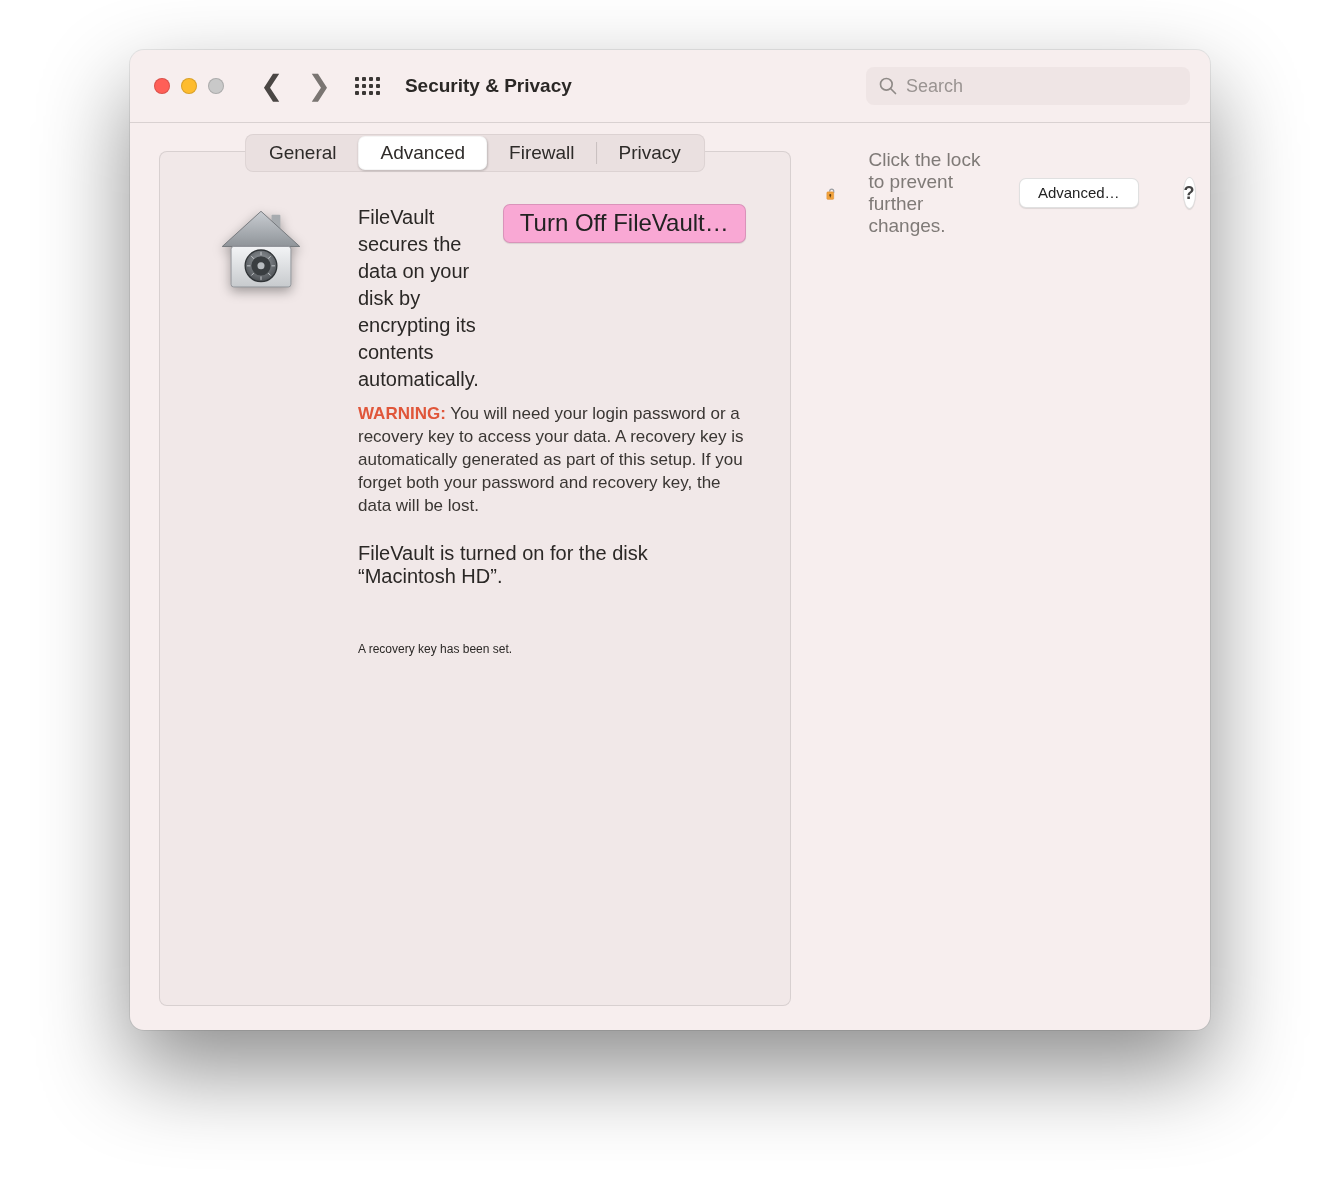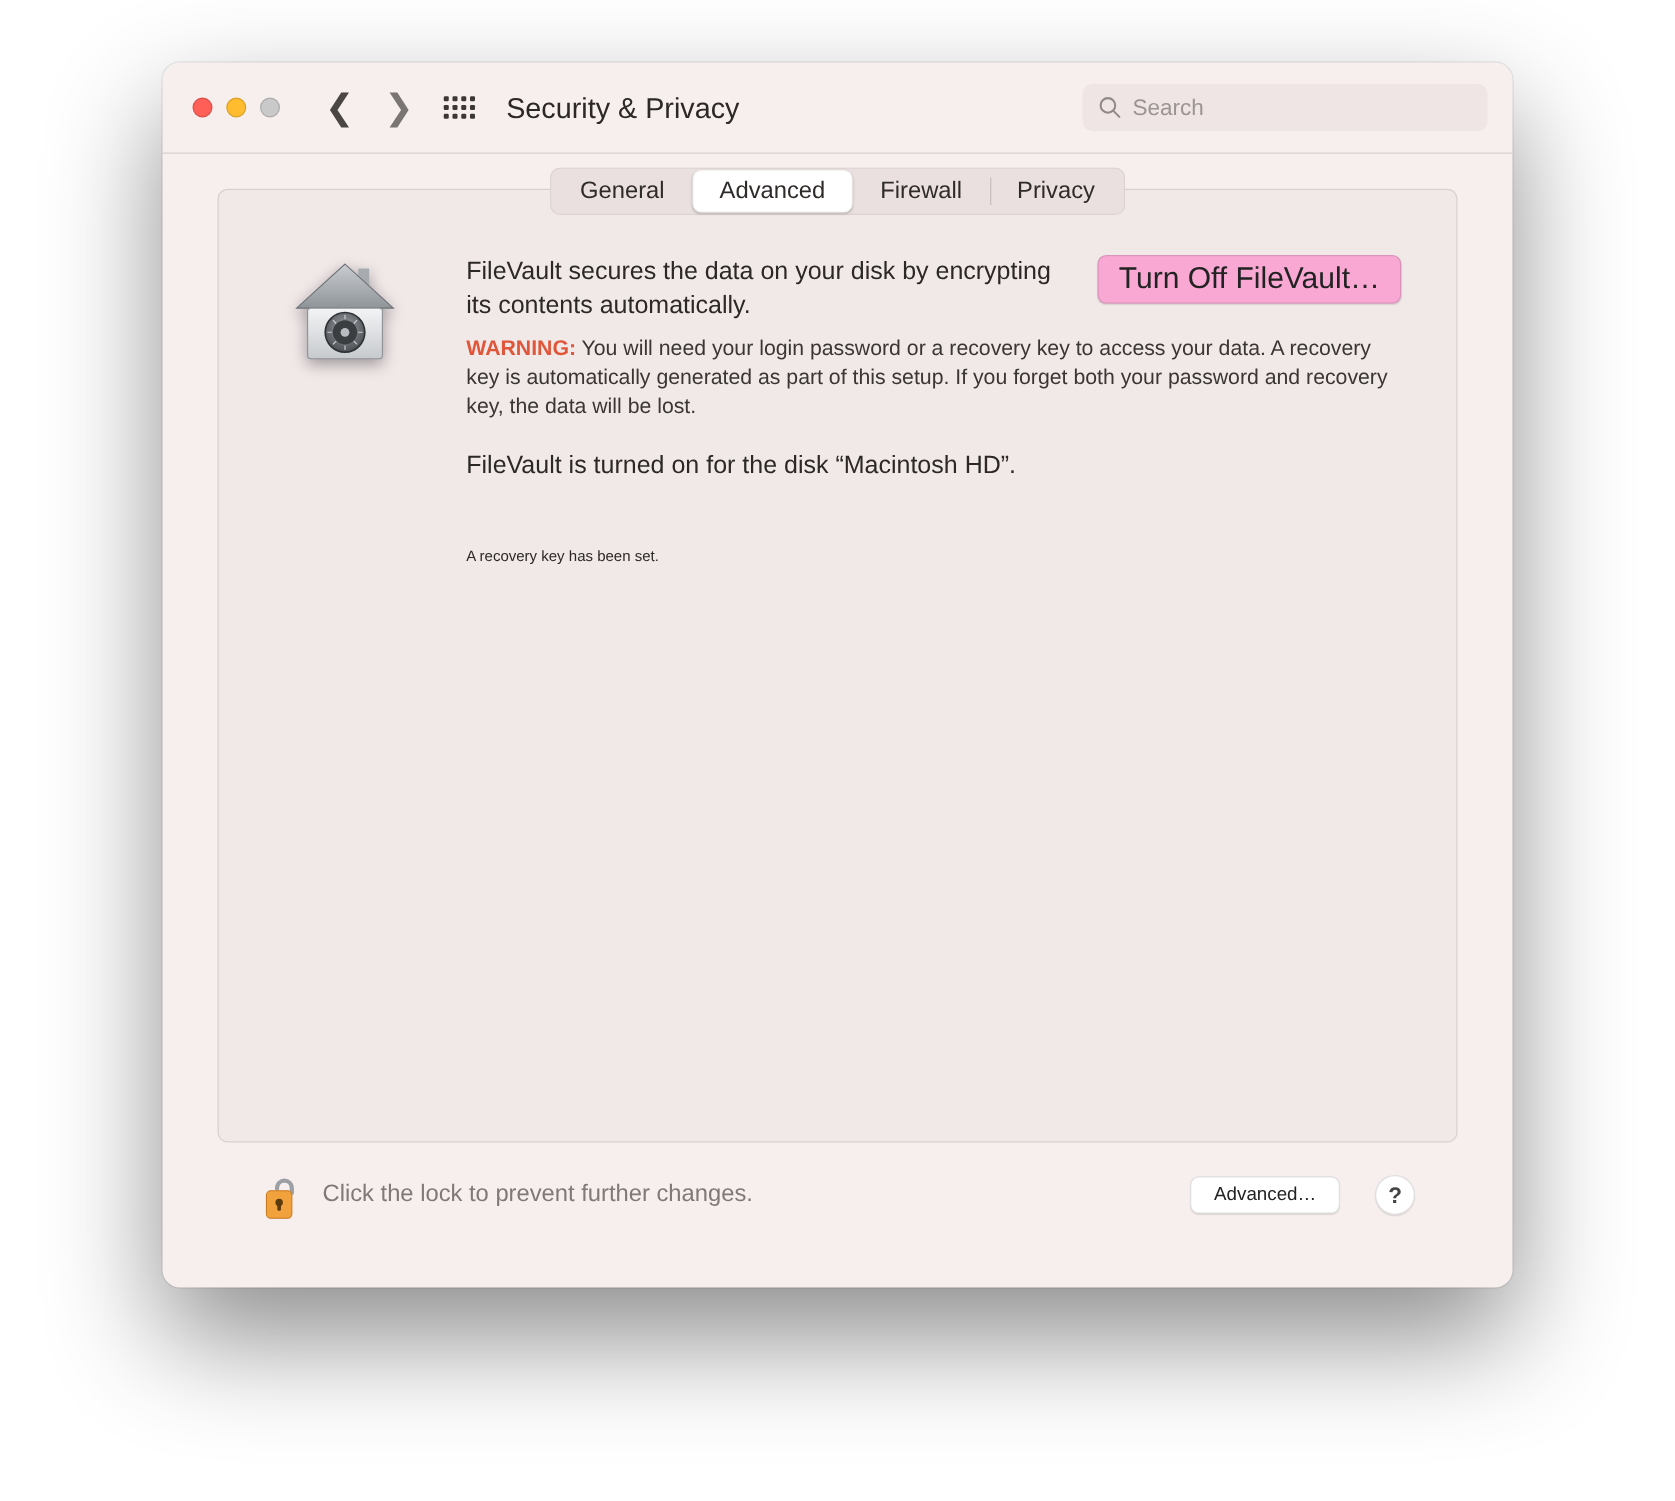--- a/index.html
+++ b/index.html
@@ -60,22 +60,22 @@
   .grid-icon {
     width: 22px;
     display: grid;
     grid-template-columns: repeat(4, 4px);
     grid-template-rows: repeat(3, 4px);
     gap: 3px;
     margin-left: 6px;
   }
   .grid-icon span { background:#3b3735; border-radius:1px; }
   .wtitle {
-    font-size: 23px;
-    font-weight: 400;
+    font-size: 19px;
+    font-weight: 700;
     color: #2b2826;
     margin-left: 10px;
   }
   .searchwrap {
     margin-left: auto;
     position: relative;
   }
   .search {
     width: 270px;
     height: 38px;
@@ -89,23 +89,23 @@
   }
   .search::placeholder { color:#9a9492; }
   .searchwrap svg {
     position: absolute; left: 12px; top: 9px;
     width: 20px; height: 20px; stroke:#8f8a87; fill:none;
   }
 
   
   .body {
     flex: 1;
-    padding: 28px 44px 24px;
-    display: flex;
-    flex-direction: column;
+    padding: 28px 29px 24px;
+    display: flex;
+    flex-direction: row;
   }
   .panel {
     flex: 1;
     background: #f1e8e8;
     border: 1px solid rgba(0,0,0,.10);
     border-radius: 8px;
     position: relative;
     padding: 48px 36px 24px;
   }
   
@@ -193,21 +193,21 @@
     font-size: 12px;
     color: #2b2826;
   }
 
   
   .footer {
     height: 84px;
     display: flex;
     align-items: center;
     padding: 0 34px 8px;
-    gap: 16px;
+    gap: 32px;
   }
   .locktext {
     color: #7f7a77;
     font-size: 19px;
   }
   .advbtn {
     margin-left: auto;
     background: #ffffff;
     border: 1px solid rgba(0,0,0,.12);
     border-radius: 7px;

